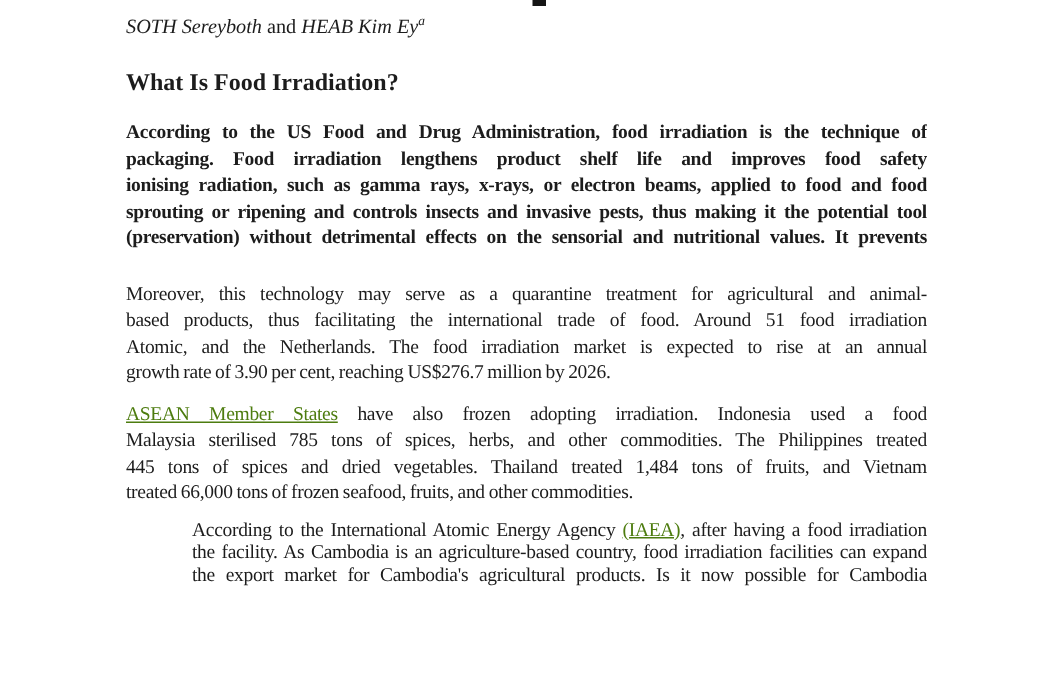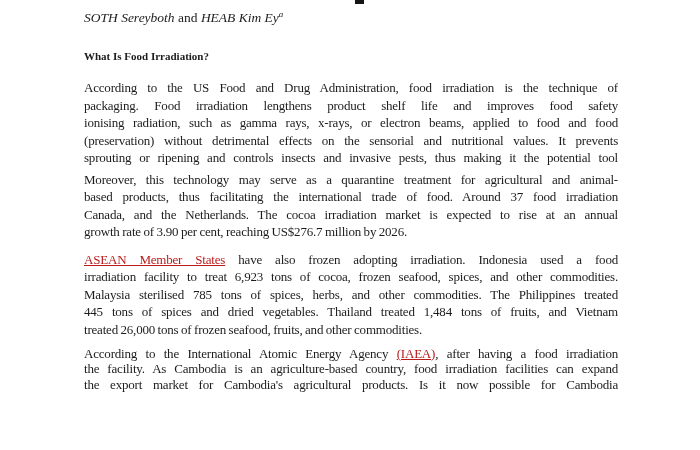--- a/index.html
+++ b/index.html
@@ -7,63 +7,62 @@
     width:700px;height:450px;overflow:hidden;background:#ffffff;
     font-family:"Liberation Serif", serif;color:#1c1c1c;
   }
   .page{position:relative;width:700px;height:396px;background:#ffffff;overflow:hidden;}
   
   .titlemark{position:absolute;left:355px;top:0;width:9px;height:4px;background:#151515;}
   .content{position:absolute;left:84px;top:0;width:534px;padding-top:9px;}
   .author{font-size:13.5px;line-height:18px;}
   .author .it{font-style:italic;}
   .author sup{font-size:9px;font-style:italic;line-height:0;}
-  .heading{margin-top:20px;font-weight:bold;font-size:11px;line-height:18px;}
+  .heading{margin-top:20px;font-weight:bold;font-size:16px;line-height:18px;}
   .para{margin:0;}
   .para .line{
     height:17.5px;line-height:17.5px;font-size:13px;
     letter-spacing:-0.2px;word-spacing:-0.5px;
     overflow:hidden;text-align:justify;white-space:normal;
   }
   .para .line.j{text-align-last:justify;}
-  .para-1{margin-top:14px;}
-  .para-2{margin-top:4px;}
+  .para-1{margin-top:14px;font-weight:bold;}
+  .para-2{margin-top:20px;}
   .para-3{margin-top:10px;}
   .para-4{margin-top:8px;}
-  .para-4 .line{height:15.4px;line-height:15.4px;}
-  .doclink{color:#b91c1c;cursor:pointer;}
+  .para-4 .line{height:15.4px;line-height:15.4px;margin-left:44px;}
+  .doclink{color:#4d7c0f;cursor:pointer;}
 </style>
 </head>
 <body>
 
 <div class="page">
   <div class="titlemark"></div>
   <div class="content">
     <div class="author"><span class="it">SOTH Sereyboth</span><span> and </span><span class="it">HEAB Kim Ey</span><sup class="it">a</sup></div>
     <div class="heading">What Is Food Irradiation?</div>
     <div>
         <div class="para para-1">
           <div class="line j"><span>According to the US Food and Drug Administration, food irradiation is the technique of</span></div>
           <div class="line j"><span>packaging. Food irradiation lengthens product shelf life and improves food safety</span></div>
           <div class="line j"><span>ionising radiation, such as gamma rays, x-rays, or electron beams, applied to food and food</span></div>
+          <div class="line j"><span>sprouting or ripening and controls insects and invasive pests, thus making it the potential tool</span></div>
           <div class="line j"><span>(preservation) without detrimental effects on the sensorial and nutritional values. It prevents</span></div>
-          <div class="line j"><span>sprouting or ripening and controls insects and invasive pests, thus making it the potential tool</span></div>
         </div>
         <div class="para para-2">
           <div class="line j"><span>Moreover, this technology may serve as a quarantine treatment for agricultural and animal-</span></div>
-          <div class="line j"><span>based products, thus facilitating the international trade of food. Around 37 food irradiation</span></div>
-          <div class="line j"><span>Canada, and the Netherlands. The cocoa irradiation market is expected to rise at an annual</span></div>
+          <div class="line j"><span>based products, thus facilitating the international trade of food. Around 51 food irradiation</span></div>
+          <div class="line j"><span>Atomic, and the Netherlands. The food irradiation market is expected to rise at an annual</span></div>
           <div class="line"><span>growth rate of 3.90 per cent, reaching US$276.7 million by 2026.</span></div>
         </div>
         <div class="para para-3">
           <div class="line j"><a href="#" class="doclink">ASEAN Member States</a><span> have also frozen adopting irradiation. Indonesia used a food</span></div>
-          <div class="line j"><span>irradiation facility to treat 6,923 tons of cocoa, frozen seafood, spices, and other commodities.</span></div>
           <div class="line j"><span>Malaysia sterilised 785 tons of spices, herbs, and other commodities. The Philippines treated</span></div>
           <div class="line j"><span>445 tons of spices and dried vegetables. Thailand treated 1,484 tons of fruits, and Vietnam</span></div>
-          <div class="line"><span>treated 26,000 tons of frozen seafood, fruits, and other commodities.</span></div>
+          <div class="line"><span>treated 66,000 tons of frozen seafood, fruits, and other commodities.</span></div>
         </div>
         <div class="para para-4">
           <div class="line j"><span>According to the International Atomic Energy Agency </span><a href="#" class="doclink">(IAEA)</a><span>, after having a food irradiation</span></div>
           <div class="line j"><span>the facility. As Cambodia is an agriculture-based country, food irradiation facilities can expand</span></div>
           <div class="line j"><span>the export market for Cambodia's agricultural products. Is it now possible for Cambodia</span></div>
         </div>
       </div>
   </div>
 </div>
 

